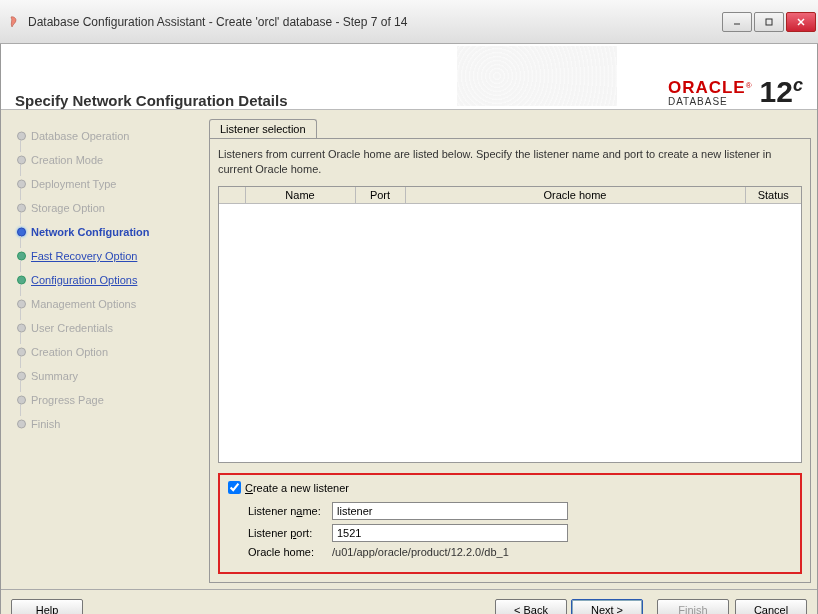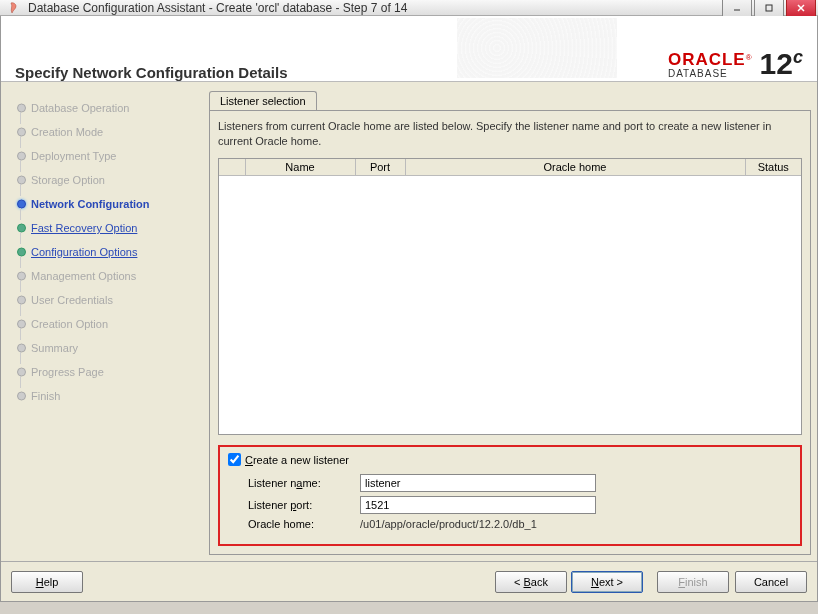--- a/index.html
+++ b/index.html
@@ -6,21 +6,21 @@
   body {
     margin: 0;
     font-family: Tahoma, Arial, sans-serif;
     font-size: 11px;
     background: #d4d0c8;
     width: 818px;
     height: 614px;
     overflow: hidden;
   }
   .titlebar {
-    height: 16px;
+    height: 44px;
     background: linear-gradient(to bottom, #f8f8f8, #dedede);
     border-bottom: 1px solid #aaa;
     display: flex;
     align-items: center;
     padding: 0 2px 0 6px;
   }
   .titlebar .icon {
     width: 16px; height: 16px;
     margin-right: 6px;
     display: inline-flex; align-items: center; justify-content: center;
@@ -182,21 +182,21 @@
   .checkbox-row {
     display: flex; align-items: center; gap: 4px;
     margin-bottom: 8px;
   }
   .checkbox-row input { margin: 0; }
   .field {
     display: flex;
     align-items: center;
     margin: 4px 0 4px 20px;
   }
-  .field label { width: 112px; }
+  .field label { width: 84px; }
   .field input {
     width: 236px;
     border: 1px solid #888;
     padding: 2px 4px;
     font-size: 11px;
     font-family: inherit;
     background: #fff;
   }
   .field .static { color: #333; }
 

